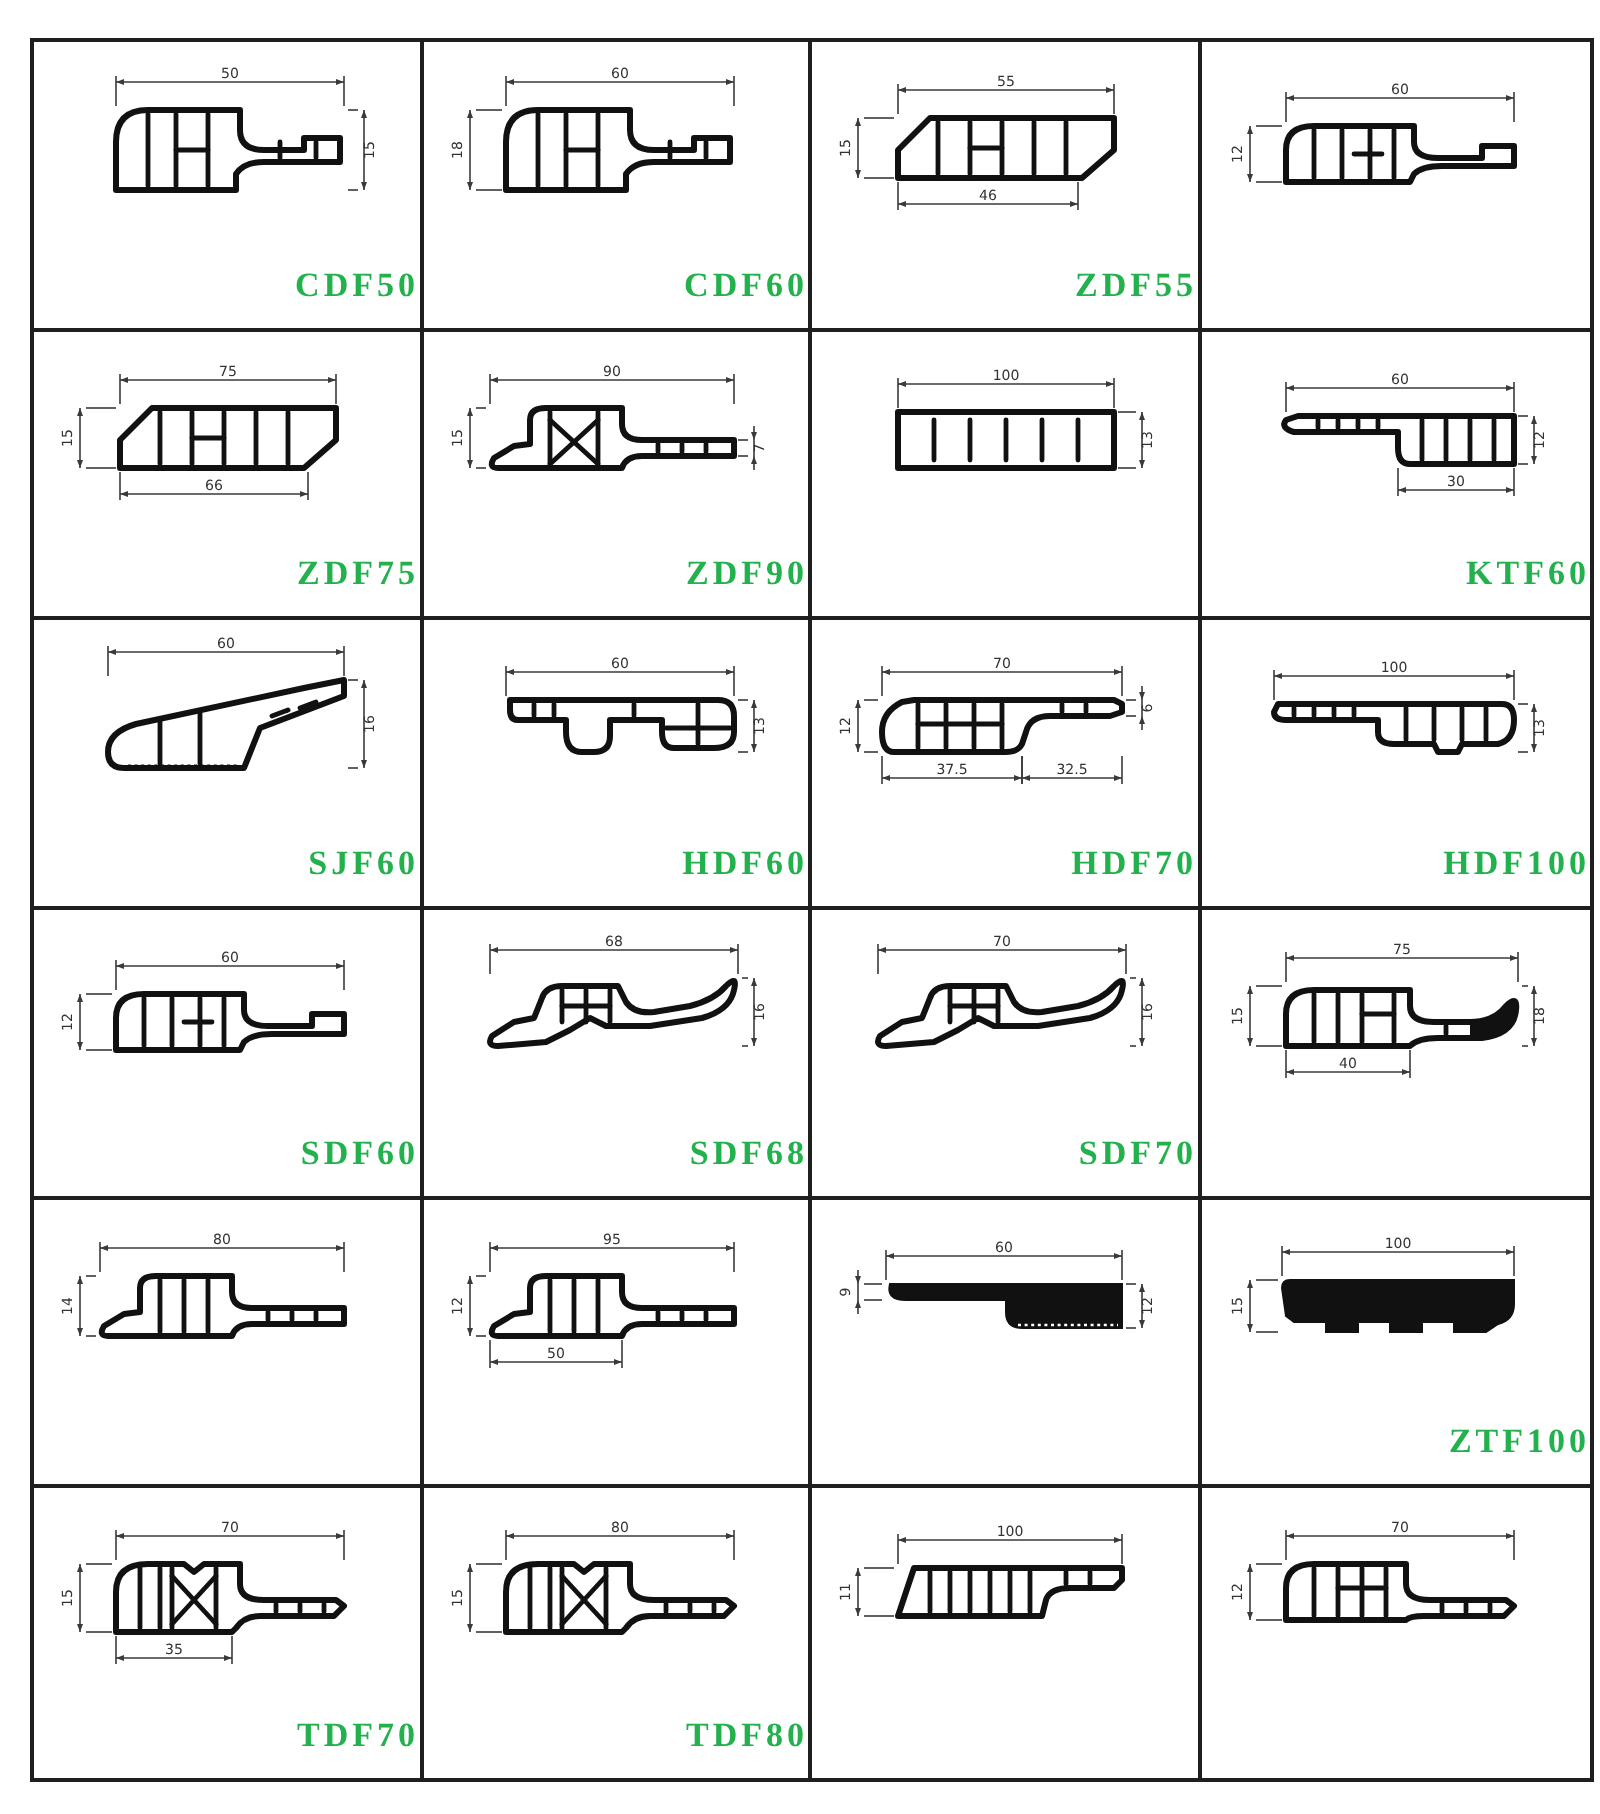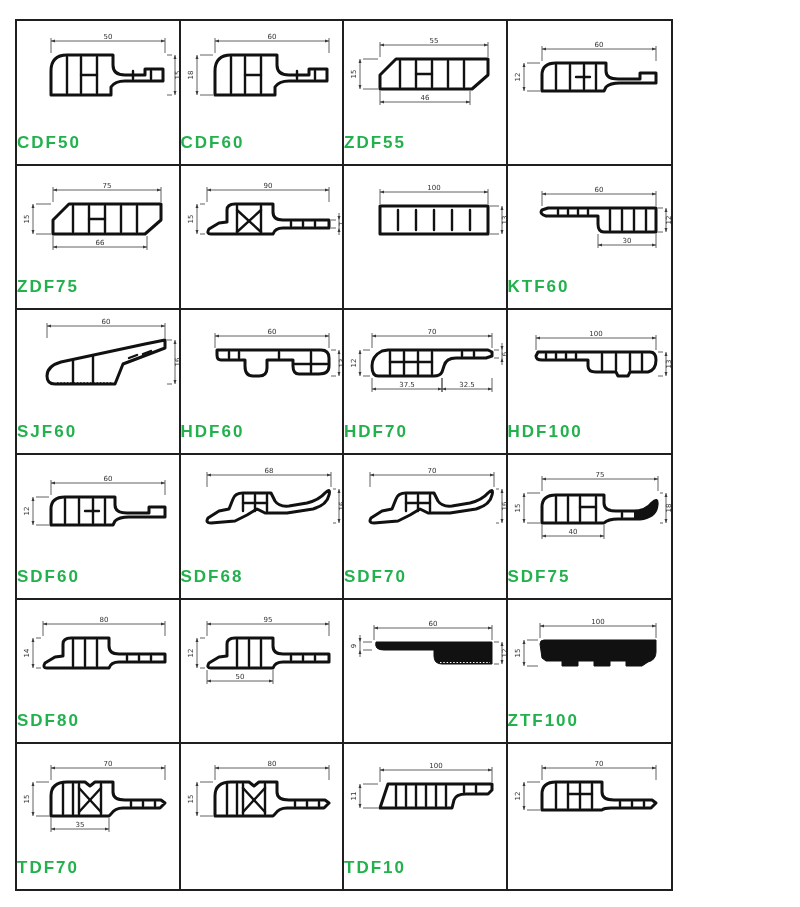--- a/index.html
+++ b/index.html
@@ -1,28 +1,28 @@
 <!DOCTYPE html>
 <html><head>
 <meta charset="utf-8">
 <style>
   html,body{margin:0;padding:0;background:#ffffff;}
   body{width:800px;height:907px;position:relative;font-family:"Liberation Sans",sans-serif;overflow:hidden;}
   .grid{
-    position:absolute;left:15px;top:19px;width:658px;height:872px;
+    position:absolute;left:15px;top:19px;width:782px;height:872px;
     display:grid;grid-template-columns:repeat(4,1fr);grid-template-rows:repeat(6,1fr);
     border:2px solid #1f1f1f;box-sizing:border-box;background:#fff;
   }
   .cell{position:relative;border-right:2px solid #1f1f1f;border-bottom:2px solid #1f1f1f;box-sizing:border-box;overflow:hidden;}
   .cell:nth-child(4n){border-right:none;}
   .cell:nth-child(n+21){border-bottom:none;}
   .cell svg{display:block;margin:4px auto 0 auto;}
   .code{
-    position:absolute;bottom:11px;left:0;width:100%;text-align:left;
-    font-size:17px;font-weight:700;letter-spacing:2px;color:#22b14c;
+    position:absolute;bottom:11px;left:0;width:100%;text-align:right;
+    font-size:17px;font-weight:700;letter-spacing:2px;color:#22b14c;font-family:Liberation Serif, serif;
   }
 </style>
 </head>
 <body>
 
 <div class="grid" id="grid">
     <div class="cell">
       <svg viewBox="0 0 178 106" width="178" height="106">
         <g>
           <path d="M34,70 L34,46 Q34,30 50,30 L96,30 L96,40 Q96,50 108,50 L128,50 L128,44 L146,44 L146,56 L108,56 Q98,56 94,62 L94,70 Z" fill="#fff" stroke="#111111" stroke-width="3" stroke-linejoin="round"></path>
@@ -198,20 +198,21 @@
           <polygon points="16,64 14.5,60 17.5,60" fill="#3a3a3a"></polygon>
           <text x="12" y="49" font-size="7" fill="#333" text-anchor="middle" font-family="DejaVu Sans, sans-serif" transform="rotate(-90 12 49)">15</text>
           <line x1="150" y1="50" x2="155" y2="50" stroke="#3a3a3a" stroke-width="0.8"></line>
           <line x1="150" y1="58" x2="155" y2="58" stroke="#3a3a3a" stroke-width="0.8"></line>
           <line x1="158" y1="43" x2="158" y2="65" stroke="#3a3a3a" stroke-width="0.8"></line>
           <polygon points="158,50 156.5,46 159.5,46" fill="#3a3a3a"></polygon>
           <polygon points="158,58 156.5,62 159.5,62" fill="#3a3a3a"></polygon>
           <text x="163" y="54" font-size="7" fill="#333" text-anchor="middle" font-family="DejaVu Sans, sans-serif" transform="rotate(-90 163 54)">7</text>
         </g>
       </svg>
+      <div class="code">ZDF90</div>
     </div>
     <div class="cell">
       <svg viewBox="0 0 178 106" width="178" height="106">
         <g>
           <path d="M36,36 L144,36 L144,64 L36,64 Z" fill="#fff" stroke="#111111" stroke-width="3" stroke-linejoin="round"></path>
           <line x1="54" y1="40" x2="54" y2="60" stroke="#111111" stroke-width="2.4" stroke-linecap="round"></line>
           <line x1="72" y1="40" x2="72" y2="60" stroke="#111111" stroke-width="2.4" stroke-linecap="round"></line>
           <line x1="90" y1="40" x2="90" y2="60" stroke="#111111" stroke-width="2.4" stroke-linecap="round"></line>
           <line x1="108" y1="40" x2="108" y2="60" stroke="#111111" stroke-width="2.4" stroke-linecap="round"></line>
           <line x1="126" y1="40" x2="126" y2="60" stroke="#111111" stroke-width="2.4" stroke-linecap="round"></line>
@@ -510,21 +511,20 @@
           <polygon points="158,64 156.5,60 159.5,60" fill="#3a3a3a"></polygon>
           <text x="163" y="49" font-size="7" fill="#333" text-anchor="middle" font-family="DejaVu Sans, sans-serif" transform="rotate(-90 163 49)">18</text>
           <line x1="34" y1="66" x2="34" y2="80" stroke="#3a3a3a" stroke-width="0.8"></line>
           <line x1="96" y1="66" x2="96" y2="80" stroke="#3a3a3a" stroke-width="0.8"></line>
           <line x1="34" y1="77" x2="96" y2="77" stroke="#3a3a3a" stroke-width="0.8"></line>
           <polygon points="34,77 38,75.5 38,78.5" fill="#3a3a3a"></polygon>
           <polygon points="96,77 92,75.5 92,78.5" fill="#3a3a3a"></polygon>
           <text x="65" y="75" font-size="7" fill="#333" text-anchor="middle" font-family="DejaVu Sans, sans-serif">40</text>
         </g>
       </svg>
-      <div class="code">SDF75</div>
     </div>
     <div class="cell">
       <svg viewBox="0 0 178 106" width="178" height="106">
         <g>
           <path d="M30,64 Q25,64 28,59 L38,53 L46,52 L46,40 Q46,34 54,34 L92,34 L92,42 Q92,50 102,50 L148,50 L148,58 L102,58 Q94,58 92,64 Z" fill="#fff" stroke="#111111" stroke-width="3" stroke-linejoin="round"></path>
           <line x1="56" y1="36" x2="56" y2="62" stroke="#111111" stroke-width="2.4" stroke-linecap="round"></line>
           <line x1="68" y1="36" x2="68" y2="62" stroke="#111111" stroke-width="2.4" stroke-linecap="round"></line>
           <line x1="80" y1="36" x2="80" y2="62" stroke="#111111" stroke-width="2.4" stroke-linecap="round"></line>
           <line x1="110" y1="52" x2="110" y2="56" stroke="#111111" stroke-width="2.4" stroke-linecap="round"></line>
           <line x1="122" y1="52" x2="122" y2="56" stroke="#111111" stroke-width="2.4" stroke-linecap="round"></line>
@@ -538,21 +538,20 @@
           <polygon points="148,20 144,18.5 144,21.5" fill="#3a3a3a"></polygon>
           <text x="87" y="18" font-size="7" fill="#333" text-anchor="middle" font-family="DejaVu Sans, sans-serif">80</text>
           <line x1="24" y1="34" x2="19" y2="34" stroke="#3a3a3a" stroke-width="0.8"></line>
           <line x1="24" y1="64" x2="19" y2="64" stroke="#3a3a3a" stroke-width="0.8"></line>
           <line x1="16" y1="34" x2="16" y2="64" stroke="#3a3a3a" stroke-width="0.8"></line>
           <polygon points="16,34 14.5,38 17.5,38" fill="#3a3a3a"></polygon>
           <polygon points="16,64 14.5,60 17.5,60" fill="#3a3a3a"></polygon>
           <text x="12" y="49" font-size="7" fill="#333" text-anchor="middle" font-family="DejaVu Sans, sans-serif" transform="rotate(-90 12 49)">14</text>
         </g>
       </svg>
-      <div class="code">SDF80</div>
     </div>
     <div class="cell">
       <svg viewBox="0 0 178 106" width="178" height="106">
         <g>
           <path d="M30,64 Q25,64 28,59 L38,53 L46,52 L46,40 Q46,34 54,34 L92,34 L92,42 Q92,50 102,50 L148,50 L148,58 L102,58 Q94,58 92,64 Z" fill="#fff" stroke="#111111" stroke-width="3" stroke-linejoin="round"></path>
           <line x1="56" y1="36" x2="56" y2="62" stroke="#111111" stroke-width="2.4" stroke-linecap="round"></line>
           <line x1="68" y1="36" x2="68" y2="62" stroke="#111111" stroke-width="2.4" stroke-linecap="round"></line>
           <line x1="80" y1="36" x2="80" y2="62" stroke="#111111" stroke-width="2.4" stroke-linecap="round"></line>
           <line x1="110" y1="52" x2="110" y2="56" stroke="#111111" stroke-width="2.4" stroke-linecap="round"></line>
           <line x1="122" y1="52" x2="122" y2="56" stroke="#111111" stroke-width="2.4" stroke-linecap="round"></line>
@@ -689,20 +688,21 @@
           <polygon points="148,20 144,18.5 144,21.5" fill="#3a3a3a"></polygon>
           <text x="91" y="18" font-size="7" fill="#333" text-anchor="middle" font-family="DejaVu Sans, sans-serif">80</text>
           <line x1="32" y1="34" x2="19" y2="34" stroke="#3a3a3a" stroke-width="0.8"></line>
           <line x1="32" y1="68" x2="19" y2="68" stroke="#3a3a3a" stroke-width="0.8"></line>
           <line x1="16" y1="34" x2="16" y2="68" stroke="#3a3a3a" stroke-width="0.8"></line>
           <polygon points="16,34 14.5,38 17.5,38" fill="#3a3a3a"></polygon>
           <polygon points="16,68 14.5,64 17.5,64" fill="#3a3a3a"></polygon>
           <text x="12" y="51" font-size="7" fill="#333" text-anchor="middle" font-family="DejaVu Sans, sans-serif" transform="rotate(-90 12 51)">15</text>
         </g>
       </svg>
+      <div class="code">TDF80</div>
     </div>
     <div class="cell">
       <svg viewBox="0 0 178 106" width="178" height="106">
         <g>
           <path d="M44,36 L148,36 L148,42 L144,46 L122,46 Q112,46 110,52 L108,60 L36,60 Z" fill="#fff" stroke="#111111" stroke-width="3" stroke-linejoin="round"></path>
           <line x1="52" y1="38" x2="52" y2="58" stroke="#111111" stroke-width="2.4" stroke-linecap="round"></line>
           <line x1="62" y1="38" x2="62" y2="58" stroke="#111111" stroke-width="2.4" stroke-linecap="round"></line>
           <line x1="72" y1="38" x2="72" y2="58" stroke="#111111" stroke-width="2.4" stroke-linecap="round"></line>
           <line x1="82" y1="38" x2="82" y2="58" stroke="#111111" stroke-width="2.4" stroke-linecap="round"></line>
           <line x1="92" y1="38" x2="92" y2="58" stroke="#111111" stroke-width="2.4" stroke-linecap="round"></line>
@@ -718,21 +718,20 @@
           <polygon points="148,22 144,20.5 144,23.5" fill="#3a3a3a"></polygon>
           <text x="92" y="20" font-size="7" fill="#333" text-anchor="middle" font-family="DejaVu Sans, sans-serif">100</text>
           <line x1="34" y1="36" x2="19" y2="36" stroke="#3a3a3a" stroke-width="0.8"></line>
           <line x1="34" y1="60" x2="19" y2="60" stroke="#3a3a3a" stroke-width="0.8"></line>
           <line x1="16" y1="36" x2="16" y2="60" stroke="#3a3a3a" stroke-width="0.8"></line>
           <polygon points="16,36 14.5,40 17.5,40" fill="#3a3a3a"></polygon>
           <polygon points="16,60 14.5,56 17.5,56" fill="#3a3a3a"></polygon>
           <text x="12" y="48" font-size="7" fill="#333" text-anchor="middle" font-family="DejaVu Sans, sans-serif" transform="rotate(-90 12 48)">11</text>
         </g>
       </svg>
-      <div class="code">TDF10</div>
     </div>
     <div class="cell">
       <svg viewBox="0 0 178 106" width="178" height="106">
         <g>
           <path d="M34,62 L34,46 Q34,34 48,34 L94,34 L94,44 Q94,52 106,52 L144,52 L148,55 L143,60 L103,60 Q96,60 94,62 Z" fill="#fff" stroke="#111111" stroke-width="3" stroke-linejoin="round"></path>
           <line x1="48" y1="36" x2="48" y2="60" stroke="#111111" stroke-width="2.4" stroke-linecap="round"></line>
           <line x1="60" y1="36" x2="60" y2="60" stroke="#111111" stroke-width="2.4" stroke-linecap="round"></line>
           <line x1="72" y1="36" x2="72" y2="60" stroke="#111111" stroke-width="2.4" stroke-linecap="round"></line>
           <line x1="84" y1="36" x2="84" y2="60" stroke="#111111" stroke-width="2.4" stroke-linecap="round"></line>
           <line x1="60" y1="46" x2="84" y2="46" stroke="#111111" stroke-width="2.4" stroke-linecap="round"></line>

